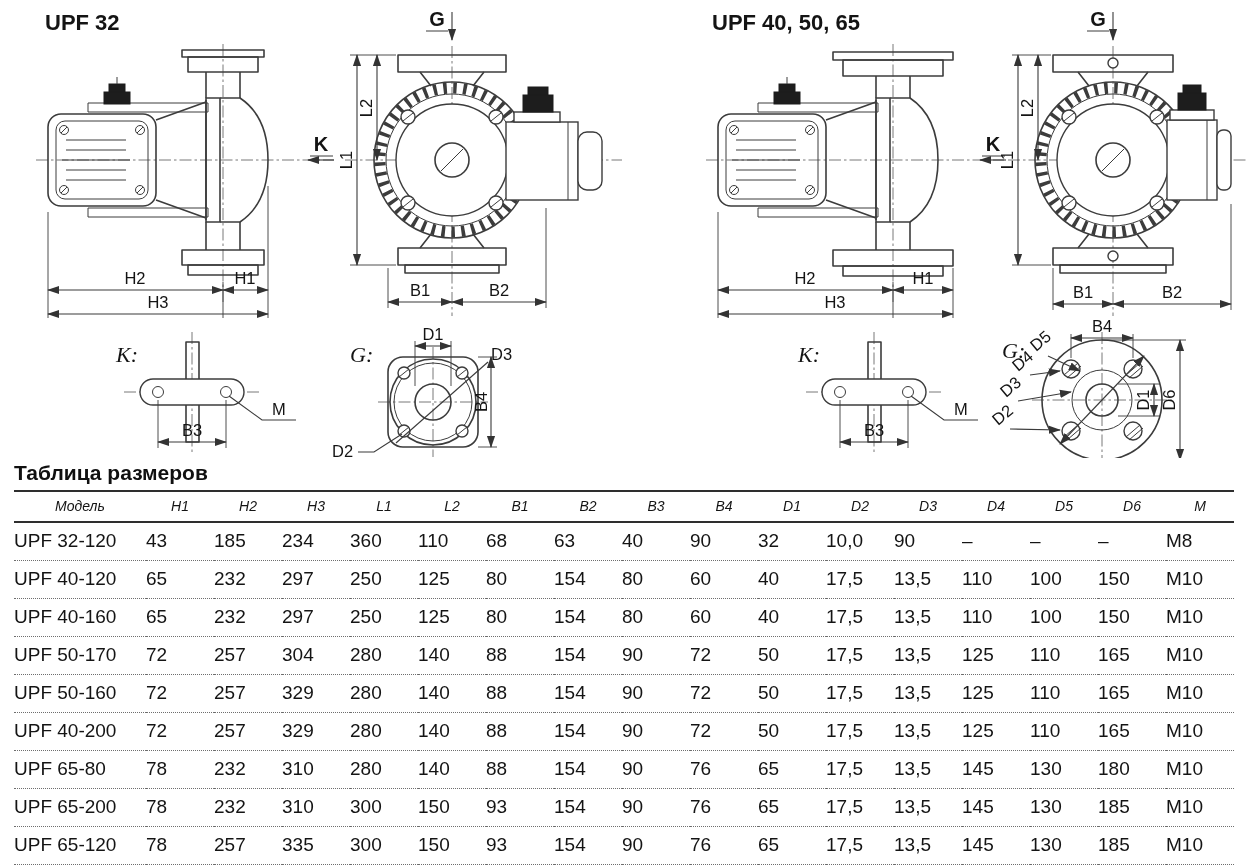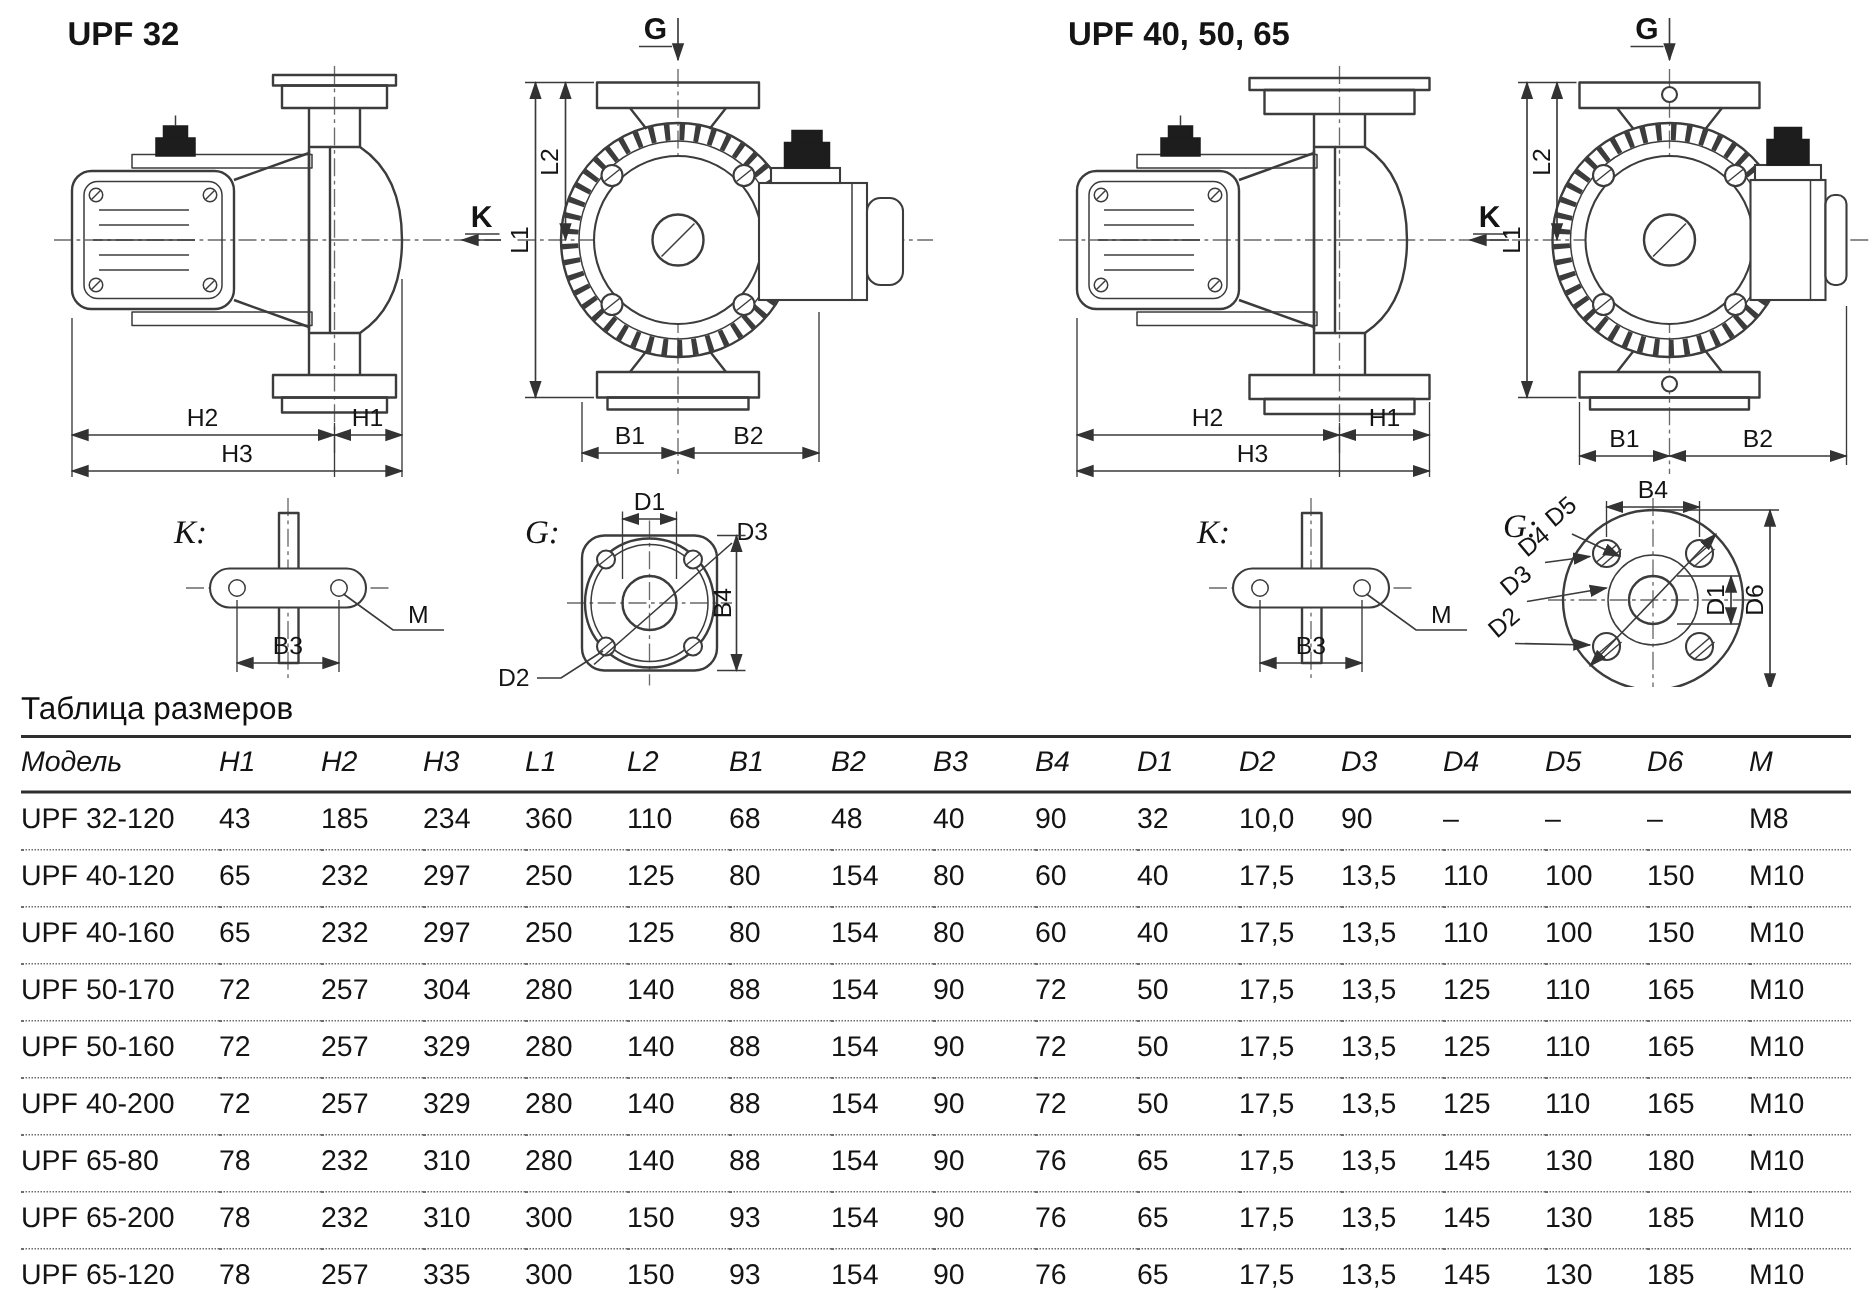--- a/index.html
+++ b/index.html
@@ -18,24 +18,24 @@
   .dim{fill:none;stroke:#3a3a3a;stroke-width:1.1;}
   .ext{fill:none;stroke:#3a3a3a;stroke-width:0.9;}
   .teeth{fill:none;stroke:#3c3c3c;stroke-width:11;stroke-dasharray:3.5 6.5;}
   text{fill:#141414;}
   .lbl{font:16.5px "Liberation Sans",sans-serif;}
   .viewletter{font:bold 20px "Liberation Sans",sans-serif;}
   .big{font:bold 22px "Liberation Sans",sans-serif;}
   .it{font:italic 22px "Liberation Serif",serif;}
   
   .table-section{padding:0 14px;}
-  h2#tbl-title{font-size:21px;font-weight:normal;margin:3px 0 5px 0;color:#101010;}
+  h2#tbl-title{font-size:21px;font-weight:bold;margin:3px 0 5px 0;color:#101010;}
   table#dims{border-collapse:collapse;width:1220px;table-layout:fixed;}
   #dims thead tr{border-top:2px solid #2e2e2e;border-bottom:2px solid #2e2e2e;}
-  #dims th{font-style:italic;font-weight:normal;font-size:19px;text-align:left;padding:6px 0 7px 0;}
+  #dims th{font-style:italic;font-weight:normal;font-size:14px;text-align:center;padding:6px 0 7px 0;}
   #dims td{font-size:19px;text-align:left;padding:7px 0 8px 0;border-bottom:1px dotted #6e6e6e;white-space:nowrap;}
   .c-model{width:132px;}
 </style>
 </head>
 <body>
 
 <svg id="drawings" width="1248" height="458" viewBox="0 0 1248 458" xmlns="http://www.w3.org/2000/svg">
   <defs>
     <marker id="ar" viewBox="0 0 10 8" refX="9.2" refY="4" markerWidth="11" markerHeight="9" orient="auto-start-reverse">
       <path d="M0,0.6 L10,4 L0,7.4 Z" fill="#333"></path>
@@ -394,21 +394,21 @@
     </thead>
     <tbody id="table-body">
         <tr>
           <td>UPF 32-120</td>
           <td>43</td>
           <td>185</td>
           <td>234</td>
           <td>360</td>
           <td>110</td>
           <td>68</td>
-          <td>48</td>
+          <td>63</td>
           <td>40</td>
           <td>90</td>
           <td>32</td>
           <td>10,0</td>
           <td>90</td>
           <td>–</td>
           <td>–</td>
           <td>–</td>
           <td>M8</td>
         </tr>

